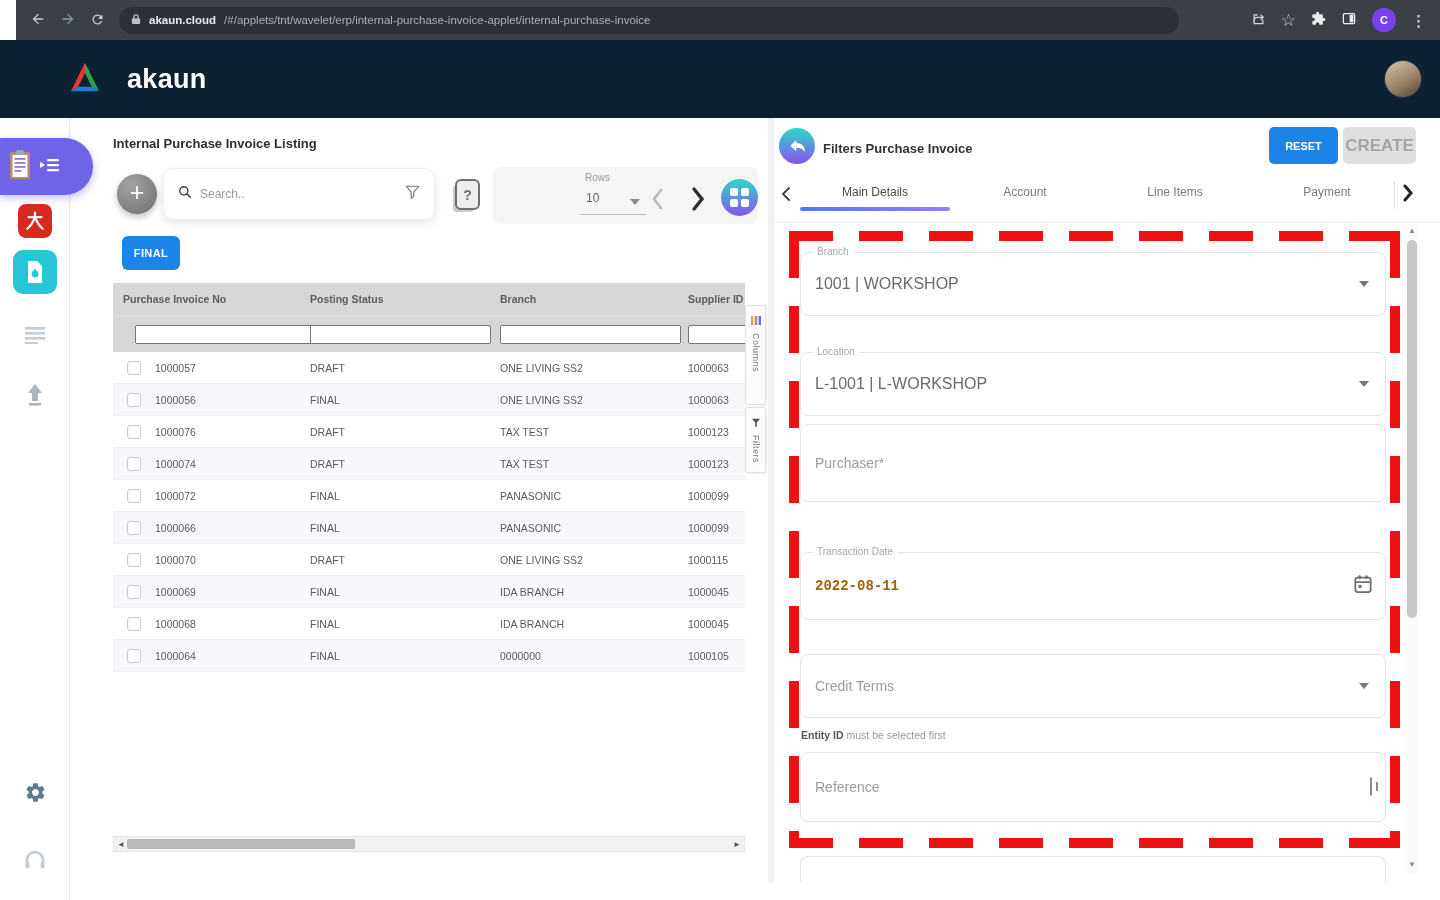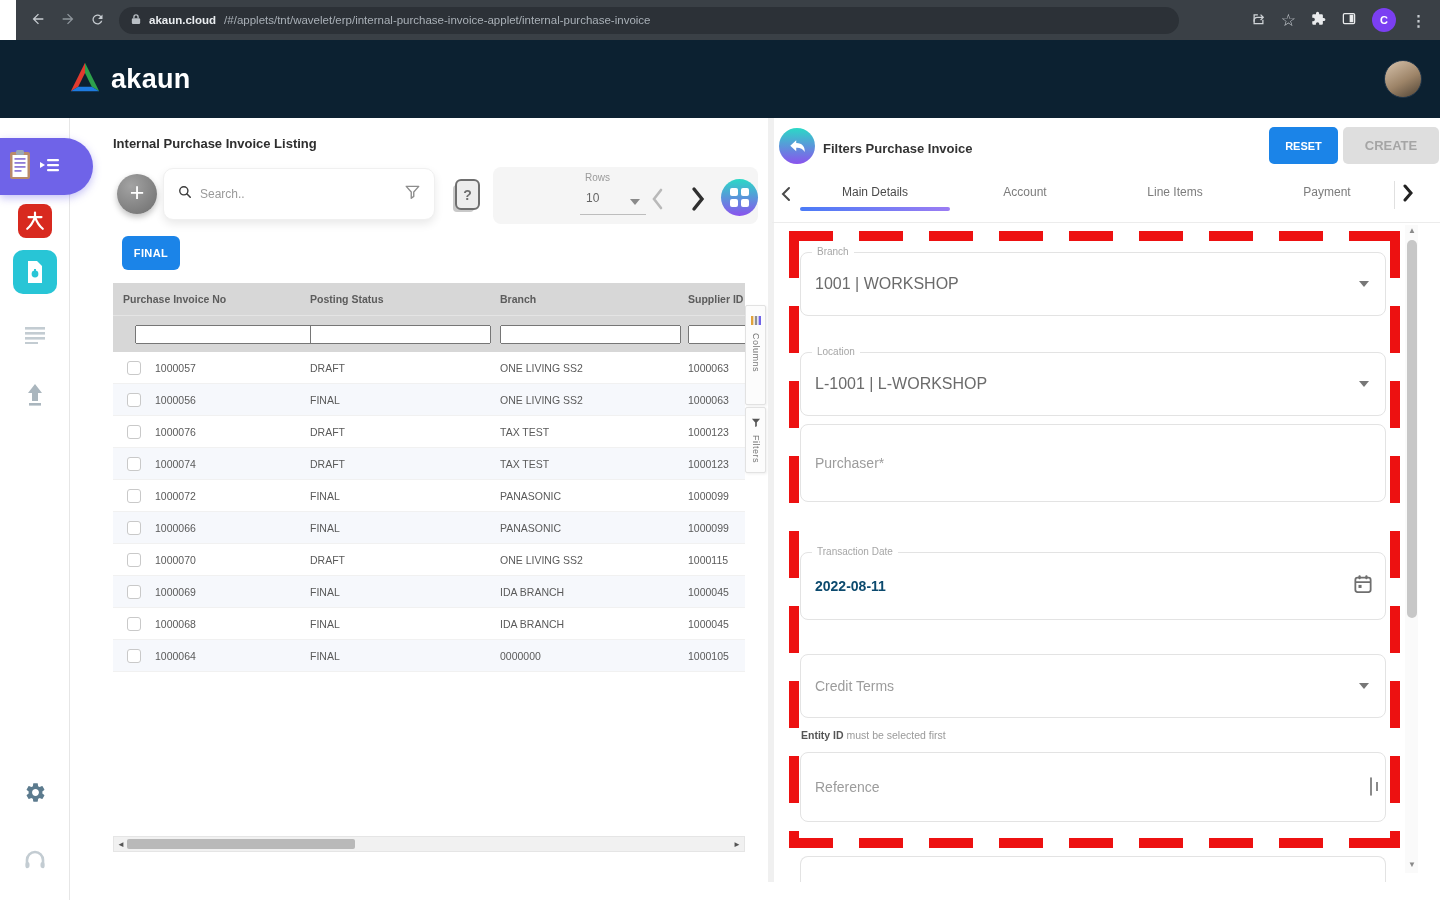--- a/index.html
+++ b/index.html
@@ -14,21 +14,21 @@
               display:flex; align-items:center; gap:8px; padding:0 12px; overflow:hidden; white-space:nowrap; }
   .url-domain { color:#e9ecef; font-size:11.5px; font-weight:bold; }
   .url-path { color:#a9b0b7; font-size:11.5px; }
   .chrome-right { margin-left:auto; display:flex; align-items:center; gap:15px; }
   .chrome-avatar { width:24px; height:24px; border-radius:50%; background:#7b3ff2; color:#fff;
                    font-size:11px; font-weight:bold; display:flex; align-items:center; justify-content:center; }
 
   
   .appbar { position:absolute; top:40px; left:0; right:0; height:78px; background:#0c2131;
             display:flex; align-items:center; padding:0 18px 0 68px; }
-  .logo-text { color:#fff; font-size:27px; font-weight:bold; letter-spacing:.3px; margin-left:9px; }
+  .logo-text { color:#fff; font-size:27px; font-weight:bold; letter-spacing:.3px; margin-left:25px; }
   .user-avatar { margin-left:auto; width:38px; height:38px; border-radius:50%;
                  background:linear-gradient(150deg,#d8c4ad 0%,#9d8468 55%,#4e4234 100%);
                  border:1px solid #23374a; }
 
   
   .sidebar { position:absolute; top:118px; left:0; width:70px; bottom:0; background:#fff;
              border-right:1px solid #e6e6e6; overflow:visible; }
   .active-applet { position:absolute; top:20px; left:0; width:93px; height:57px; background:#6f63e8;
                    border-radius:0 29px 29px 0; display:flex; align-items:center; gap:7px;
                    padding-left:7px; box-shadow:0 3px 8px rgba(111,99,232,.4); }
@@ -90,22 +90,22 @@
   .hthumb { position:absolute; left:13px; top:2px; width:228px; height:10px; background:#b9b9b9; border-radius:2px; }
   .harrow { position:absolute; top:3px; font-size:8px; color:#555; }
 
   
   .panel-divider { position:absolute; left:768px; top:118px; width:6px; height:764px; background:#f0f0f0; }
   .back-btn { position:absolute; left:779px; top:128px; width:36px; height:36px; border-radius:50%;
               background:linear-gradient(180deg,#2bd9c6 0%,#8a53ee 100%); display:flex; align-items:center; justify-content:center; }
   .form-title { position:absolute; left:823px; top:141px; font-size:13px; font-weight:bold; color:#333; }
   .reset-btn { position:absolute; left:1269px; top:127px; width:69px; height:37px; background:#1b84e8; color:#fff;
                border-radius:5px; font-size:11px; font-weight:bold; display:flex; align-items:center; justify-content:center; }
-  .create-btn { position:absolute; left:1343px; top:127px; width:96px; height:37px; background:#dedede; color:#a5a5a5;
-                border-radius:5px; font-size:13px; font-weight:bold; display:flex; align-items:center; justify-content:center; }
+  .create-btn { position:absolute; left:1343px; top:127px; width:73px; height:37px; background:#dedede; color:#a5a5a5;
+                border-radius:5px; font-size:17px; font-weight:bold; display:flex; align-items:center; justify-content:center; }
   .ftab { position:absolute; top:185px; font-size:12px; color:#7c7c7c; transform:translateX(-50%); white-space:nowrap; }
   .ftab.active { color:#4a4a4a; }
   .tab-underline { position:absolute; left:800px; top:207px; width:150px; height:4px; border-radius:2px;
                    background:linear-gradient(90deg,#4a7bf7,#9b7cf3); }
   .tabs-sep { position:absolute; left:1394px; top:181px; width:1px; height:28px; background:#e0e0e0; }
   .tabs-divider { position:absolute; left:772px; top:222px; width:668px; height:1px; background:#ececec; }
 
   .fld { position:absolute; left:800px; width:586px; background:#fff; border:1px solid #e3e3e3; border-radius:8px; }
   .fld .legend { position:absolute; top:-7px; left:11px; background:#fff; padding:0 5px; font-size:10px; color:#a6a6a6; }
   .fld .val { position:absolute; left:14px; top:0; bottom:0; display:flex; align-items:center; font-size:16px; color:#6b6b6b; }
@@ -501,21 +501,21 @@
     <span class="val">L-1001 | L-WORKSHOP</span>
     <span class="sel-caret"></span>
   </div>
 
   <div class="fld f-purchaser">
     <input placeholder="Purchaser*" style="">
   </div>
 
   <div class="fld f-tdate">
     <span class="legend">Transaction Date</span>
-    <input style="font-weight: bold; color: #0c4a6e;" value="2022-08-11">
+    <input style="font-weight: bold; color: #a16207; font-family: Liberation Mono, monospace;" value="2022-08-11">
     <span class="fld-icon">
       <svg width="18" height="19" viewBox="0 0 20 21">
           <rect x="1.5" y="3.5" width="17" height="16" rx="2.5" fill="none" stroke="#6f6f6f" stroke-width="2"></rect>
           <path d="M1.5 8.5h17" stroke="#6f6f6f" stroke-width="2"></path>
           <rect x="5" y="0.8" width="2.4" height="4.4" rx="1" fill="#6f6f6f"></rect>
           <rect x="12.6" y="0.8" width="2.4" height="4.4" rx="1" fill="#6f6f6f"></rect>
           <rect x="5" y="11.5" width="3.4" height="3.4" fill="#6f6f6f"></rect>
         </svg>
     </span>
   </div>

